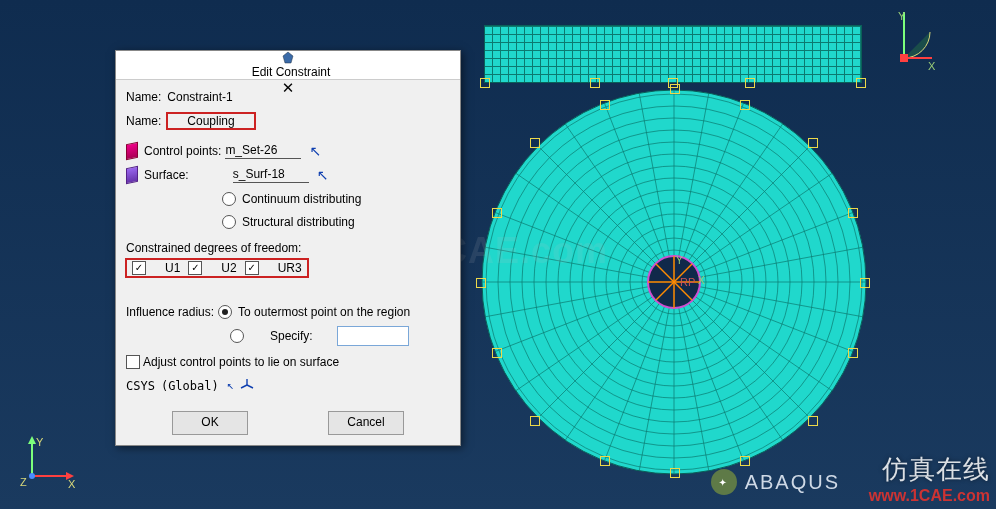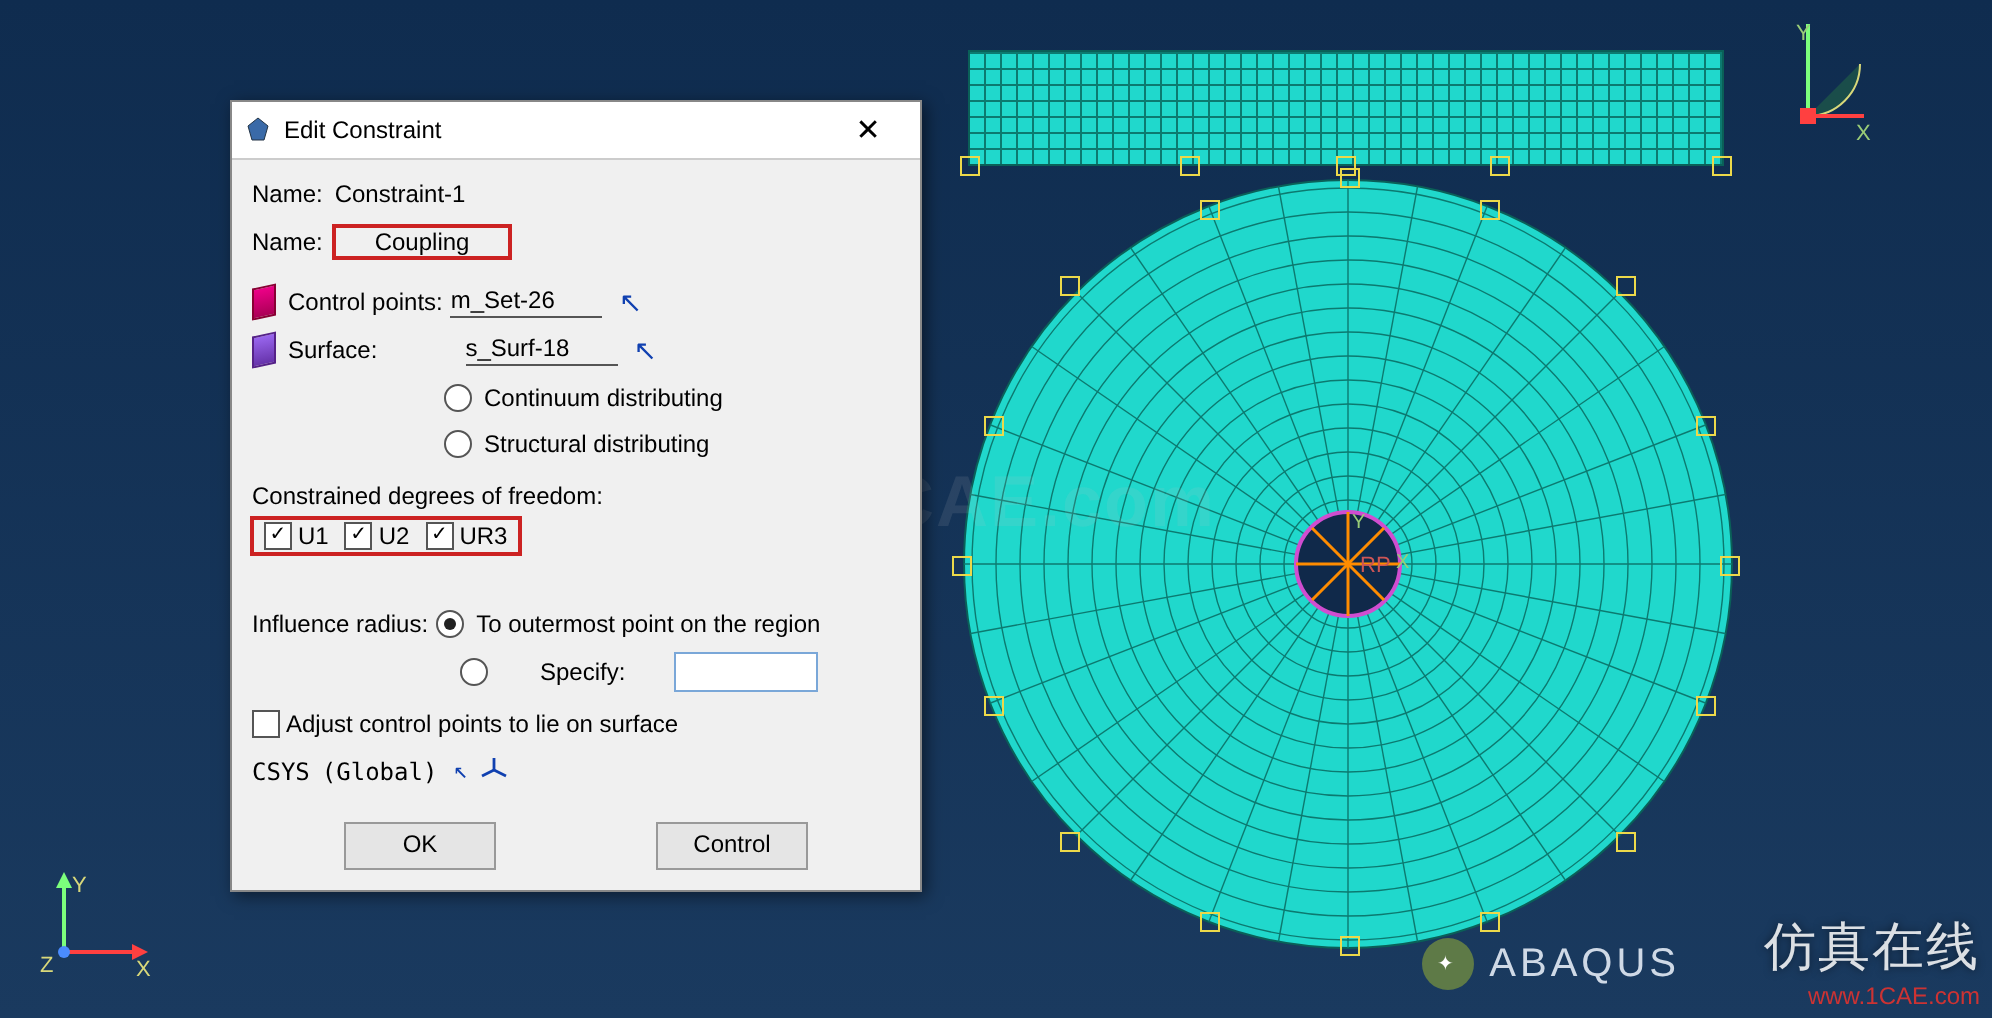--- a/index.html
+++ b/index.html
@@ -45,20 +45,21 @@
     box-shadow: 2px 2px 8px rgba(0,0,0,0.5);
     color: #000;
   }
   .titlebar {
     display: flex;
     align-items: center;
     height: 28px;
     background: #fff;
     border-bottom: 1px solid #ccc;
     padding: 0 6px 0 6px;
+    flex-direction: column;
   }
   .titlebar .icon svg { display:block; }
   .titlebar .title {
     flex: 1;
     padding-left: 6px;
     font-size: 12px;
   }
   .titlebar .close {
     width: 40px;
     text-align: center;
@@ -141,21 +142,21 @@
     display:inline-flex;
     align-items:center;
     justify-content:center;
     margin-right:3px;
     background:#fff;
     font-size:10px;
     line-height:1;
   }
   .checkbox.checked::after { content:"✓"; font-size:10px; }
 
-  .dof-item { display:flex; align-items:center; }
+  .dof-item { display:flex; align-items:center;gap:16px; }
 
   .spec-input {
     width: 70px;
     height: 18px;
     background:#fff;
     border: 1px solid #7aa7d8;
     margin-left:4px;
   }
 
   .btn-row {
@@ -227,22 +228,22 @@
     pointer-events:none;
   }
   .watermark-br .wl1 {
     color: rgba(255,255,255,0.85);
     font-size: 26px;
     letter-spacing:1px;
     text-shadow: 0 0 4px rgba(0,0,0,0.5);
   }
   .watermark-br .wl2 {
     color: #c33;
-    font-size: 12px;
-    font-weight:normal;
+    font-size: 16px;
+    font-weight:bold;
   }
   .logo-abaqus {
     position:absolute;
     right: 156px;
     bottom: 14px;
     color: #cfd9e6;
     font-size: 20px;
     letter-spacing: 2px;
     display:flex;
     align-items:center;
@@ -476,18 +477,18 @@
                   <line x1="7" y1="7" x2="13" y2="10"></line>
                   <line x1="7" y1="7" x2="1" y2="10"></line>
                 </g>
               </svg>
           </span>
         </span>
       </div>
 
       <div class="btn-row">
         <div class="btn">OK</div>
-        <div class="btn">Control</div>
+        <div class="btn">Cancel</div>
       </div>
     </div>
   </div>
 
 </div>
 
 </body></html>

